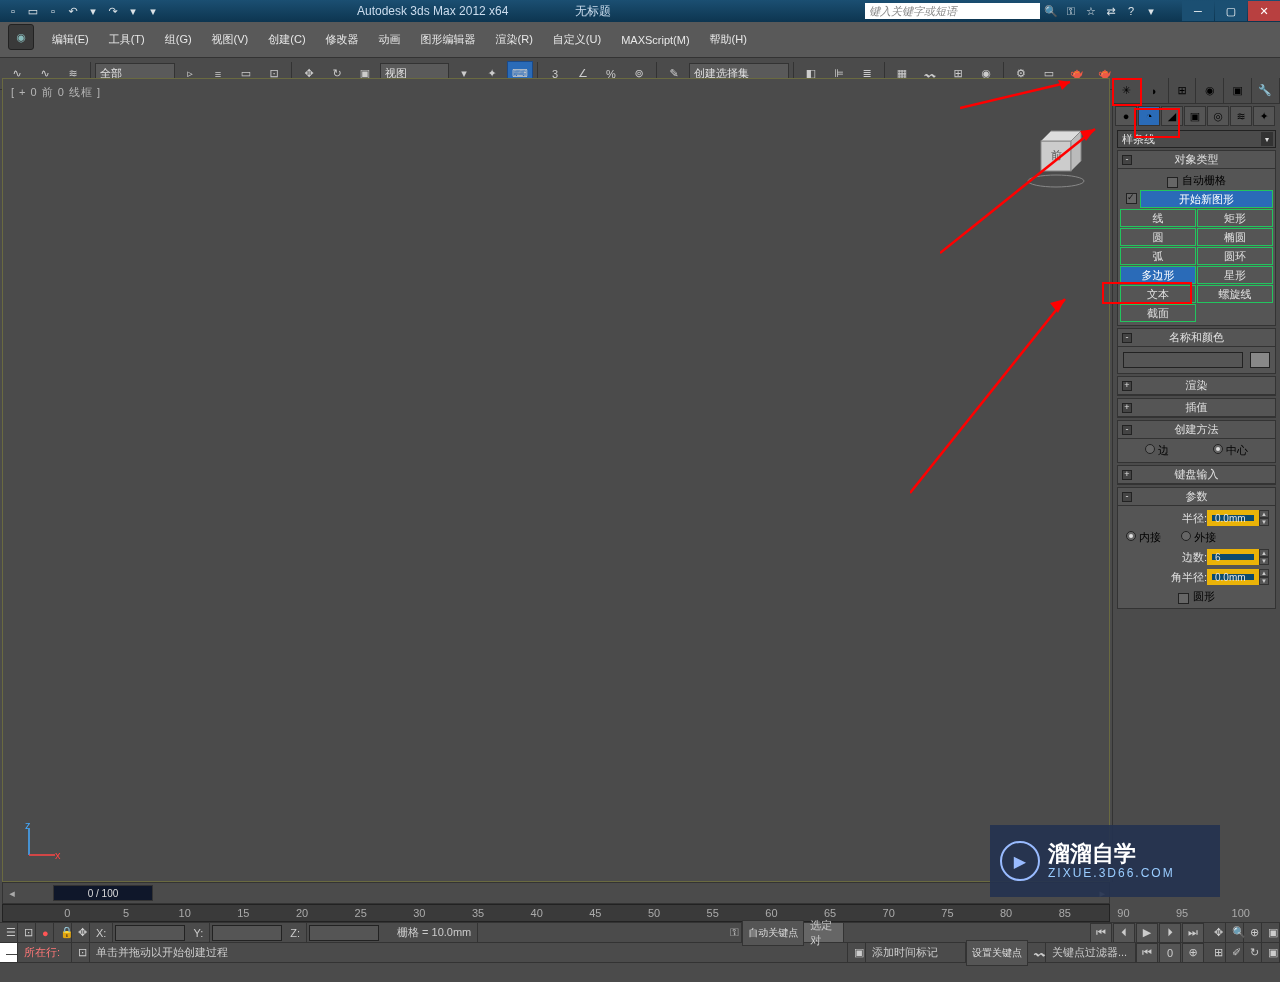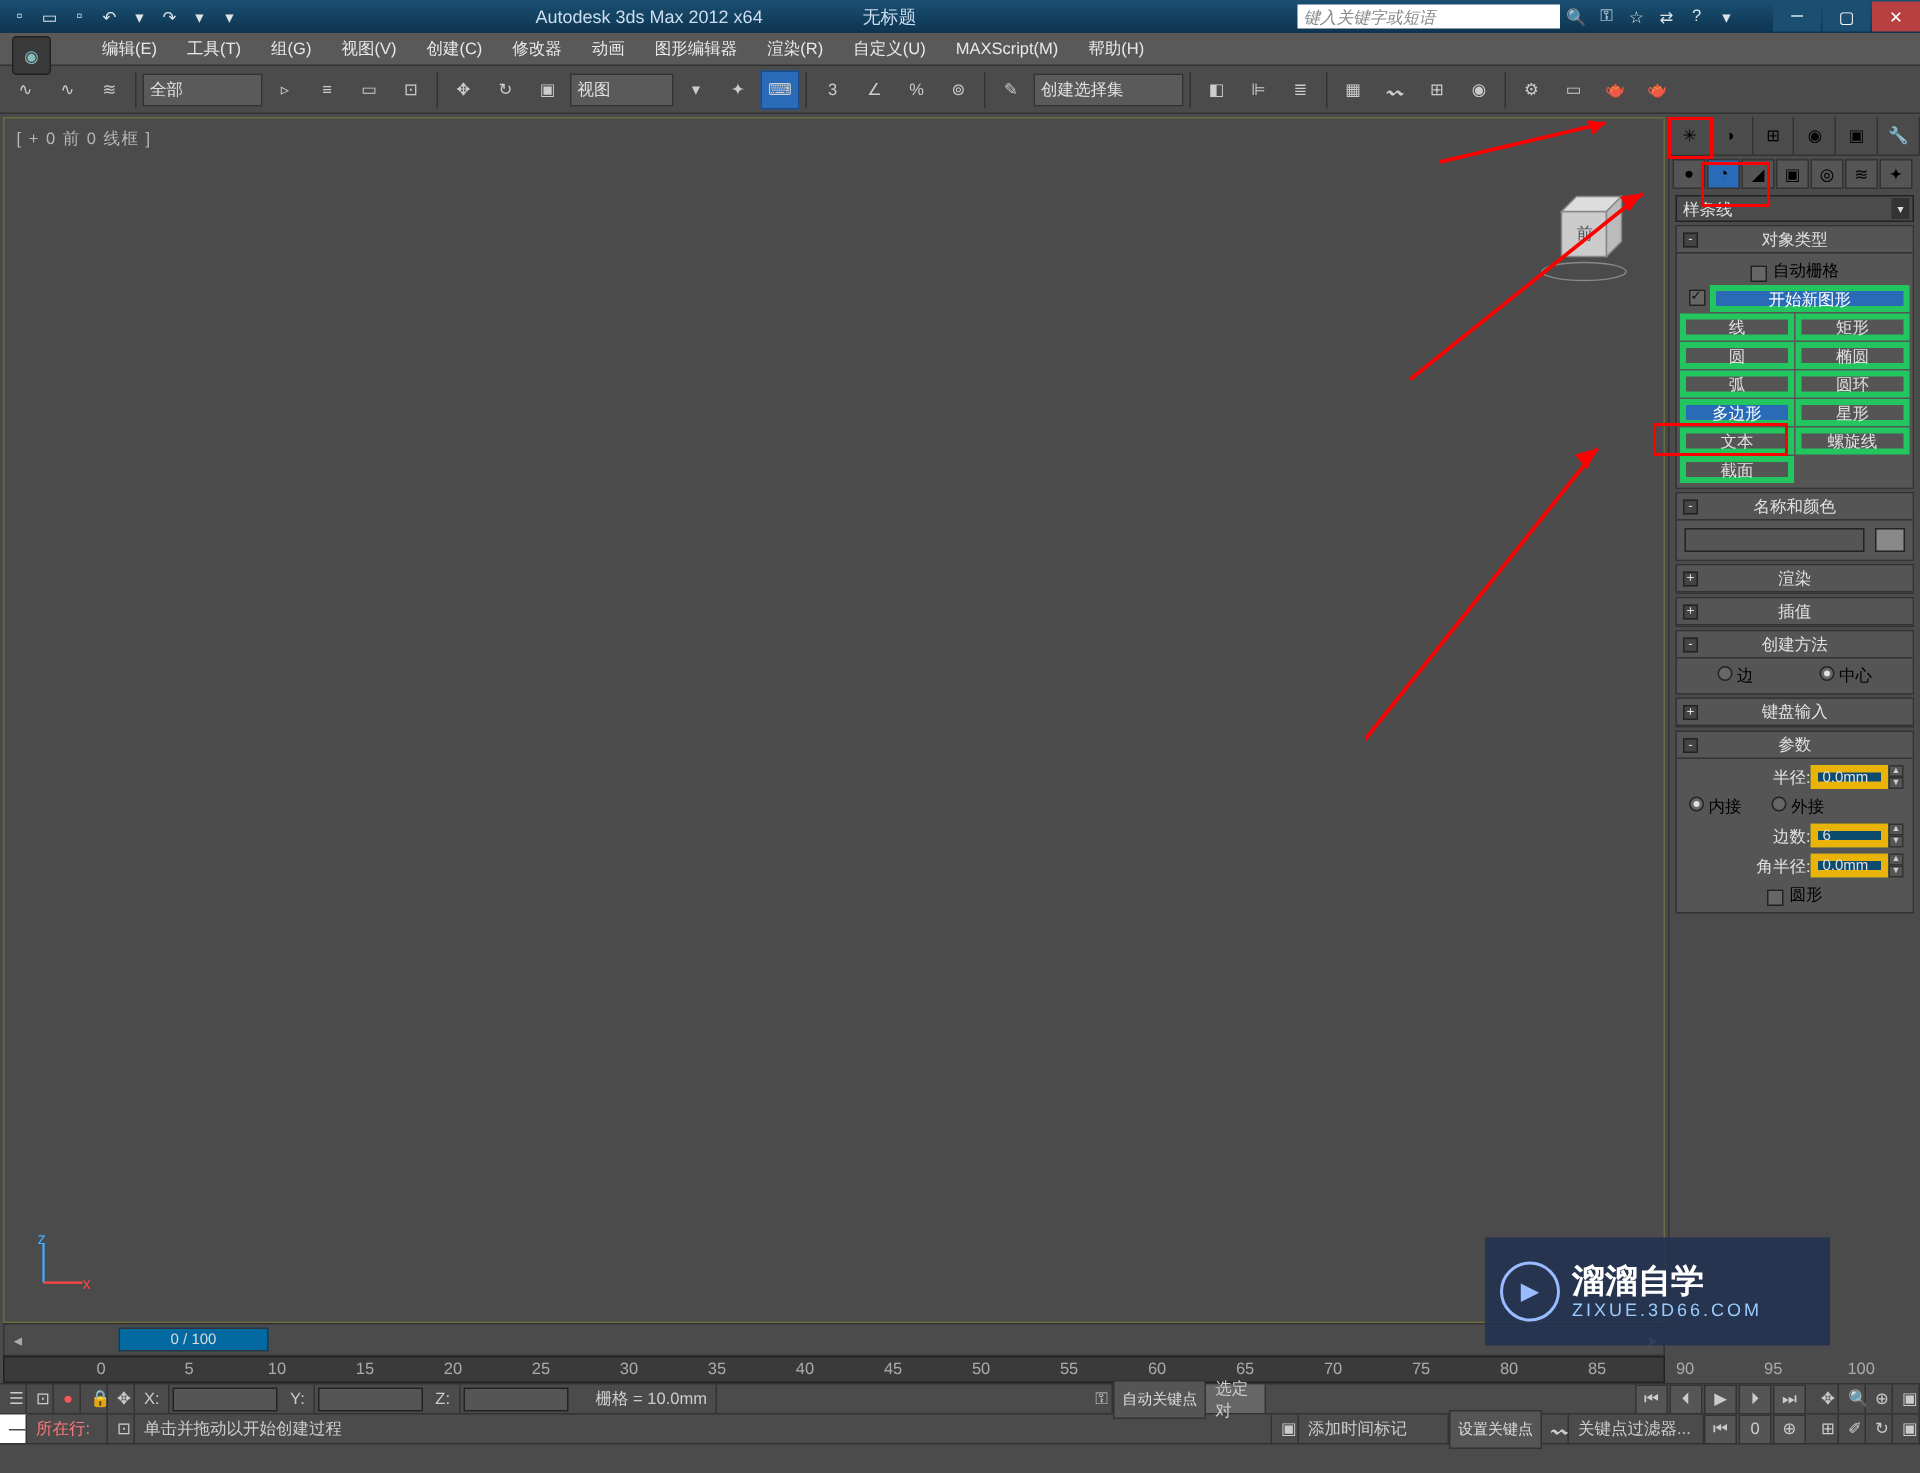--- a/index.html
+++ b/index.html
@@ -9,21 +9,21 @@
 .tb-icons span{width:18px;height:18px;display:flex;align-items:center;justify-content:center;opacity:.85}
 .tb-title{position:absolute;left:357px;color:#cde;font-size:12px}
 .tb-title2{position:absolute;left:575px;color:#cde;font-size:12px}
 .tb-search{position:absolute;right:240px;width:175px;height:16px;background:#fff;color:#888;padding:0 4px;font-style:italic;display:flex;align-items:center}
 .tb-ricons{position:absolute;right:120px;display:flex;gap:2px}
 .tb-ricons span{width:18px;height:18px;display:flex;align-items:center;justify-content:center;opacity:.85}
 .winbtns{position:absolute;right:0;display:flex}
 .winbtns span{width:32px;height:20px;display:flex;align-items:center;justify-content:center;background:#1b4f72;margin-left:1px}
 .winbtns span:last-child{background:#b84040}
 .appicon{position:absolute;left:8px;top:24px;width:26px;height:26px;background:#3a3a3a;border:1px solid #222;border-radius:3px;display:flex;align-items:center;justify-content:center;color:#8bb}
-.menubar{height:22px;background:#595959;display:flex;align-items:center;padding-left:58px;border-bottom:1px solid #333}
+.menubar{height:36px;background:#595959;display:flex;align-items:center;padding-left:42px;border-bottom:1px solid #333}
 .menubar span{padding:0 10px;color:#e8e8e8;cursor:default}
 .toolbar{height:32px;background:#4b4b4b;border-bottom:1px solid #333;display:flex;align-items:center;padding:0 4px;gap:2px}
 .tbtn{width:26px;height:26px;display:flex;align-items:center;justify-content:center;color:#ccc;border:1px solid transparent}
 .tbtn.on{background:#2a6bb8;border:1px solid #1a4a8a}
 .tdd{height:22px;background:#5a5a5a;border:1px solid #333;color:#e0e0e0;padding:0 4px;display:flex;align-items:center}
 .sep{width:1px;height:24px;background:#333;margin:0 2px}
 .viewport{position:absolute;left:2px;top:78px;right:170px;bottom:100px;background:#4b4b4b;border:1px solid #6a6a40}
 .vplabel{position:absolute;left:8px;top:6px;color:#b5b5b5;font-size:11px;letter-spacing:1px}
 .vcube{position:absolute;right:18px;top:40px}
 .axis{position:absolute;left:18px;bottom:18px}
@@ -37,35 +37,35 @@
 .dd{height:18px;background:#4b4b4b;border:1px solid #222;color:#e0e0e0;margin:2px 4px;display:flex;align-items:center;padding:0 4px;position:relative}
 .dd::after{content:"▾";position:absolute;right:2px;font-size:8px;background:#333;width:12px;height:14px;display:flex;align-items:center;justify-content:center}
 .rollout{margin:2px 4px;border:1px solid #333}
 .rhdr{height:18px;background:#555;color:#e0e0e0;display:flex;align-items:center;justify-content:center;position:relative;font-size:11px;border-bottom:1px solid #333}
 .rhdr .pm{position:absolute;left:4px;width:10px;height:10px;background:#444;border:1px solid #222;display:flex;align-items:center;justify-content:center;font-size:9px;line-height:1}
 .rbody{background:#555;padding:2px}
 .chkrow{display:flex;align-items:flex-end;padding:2px 6px;gap:4px}
 .chk{width:11px;height:11px;background:#666;border:1px solid #222}
 .chk.on::after{content:"✓";font-size:9px;color:#111;display:block;margin-top:-2px}
 .btnrow{display:flex;gap:1px;margin-bottom:1px}
-.pbtn{flex:1;height:18px;background:#555;border:4px solid #22c55e;color:#e0e0e0;display:flex;align-items:center;justify-content:center;font-size:11px}
+.pbtn{flex:1;height:18px;background:#555;border:1px solid #22c55e;color:#e0e0e0;display:flex;align-items:center;justify-content:center;font-size:11px}
 .pbtn.sel{background:#2a6bb8;color:#fff}
 .pbtn.newshape{background:#2a6bb8;color:#fff;flex:1.2}
 .spinrow{display:flex;align-items:center;padding:2px 4px;gap:0;justify-content:flex-end}
 .spinlbl{color:#e0e0e0;font-size:11px}
 .spinbox{width:52px;height:16px;background:#0c4a6e;border:5px solid #eab308;color:#e0e0e0;padding:2px 3px;display:flex;align-items:center;font-size:10px}
 .sparrw{width:10px;height:16px;display:flex;flex-direction:column}
 .sparrw span{flex:1;background:#555;border:1px solid #333;font-size:6px;display:flex;align-items:center;justify-content:center;color:#ccc}
 .radrow{display:flex;align-items:center;padding:2px 6px;gap:6px}
 .rad{width:10px;height:10px;border-radius:50%;background:#666;border:1px solid #222;display:inline-block}
 .rad.on::after{content:"";display:block;width:4px;height:4px;background:#e0e0e0;border-radius:50%;margin:2px}
 .colorsw{width:20px;height:16px;background:#888;border:1px solid #222}
 .nminput{flex:1;height:16px;background:#555;border:1px solid #222;margin-right:4px}
 .timeslider{position:absolute;left:2px;right:170px;bottom:78px;height:22px;background:#4b4b4b;border:1px solid #333;display:flex;align-items:center}
-.tshandle{width:100px;height:16px;background:#0369a1;border:1px solid #333;margin-left:58px;color:#ddd;display:flex;align-items:center;justify-content:center;font-size:10px}
+.tshandle{width:100px;height:16px;background:#0f172a;border:1px solid #333;margin-left:32px;color:#ddd;display:flex;align-items:center;justify-content:center;font-size:10px}
 .trackbar{position:absolute;left:2px;right:170px;bottom:60px;height:18px;background:#3a3a3a;border:1px solid #222}
 .statusbar{position:absolute;left:0;right:0;bottom:0;height:60px;background:#4b4b4b;border-top:1px solid #333}
 .sbrow{height:20px;display:flex;align-items:center;border-bottom:1px solid #333}
 .sbcell{padding:0 6px;color:#ccc;border-right:1px solid #333;height:100%;display:flex;align-items:center}
 .coordbox{width:70px;height:16px;background:#555;border:1px solid #222;margin:0 2px}
 .timebtns{display:flex;gap:1px;margin-left:auto;margin-right:4px}
 .timebtns span{width:22px;height:20px;background:#555;border:1px solid #333;display:flex;align-items:center;justify-content:center;color:#ccc}
 .watermark{position:absolute;right:60px;bottom:85px;width:230px;height:72px;background:rgba(35,50,80,.9);display:flex;align-items:center;padding:0 10px;gap:8px}
 .wmlogo{width:40px;height:40px;border:2px solid #9bf;border-radius:50%;display:flex;align-items:center;justify-content:center;color:#9bf;font-size:16px}
 .wmtext{color:#fff;font-size:22px;font-weight:bold;line-height:1.1}

